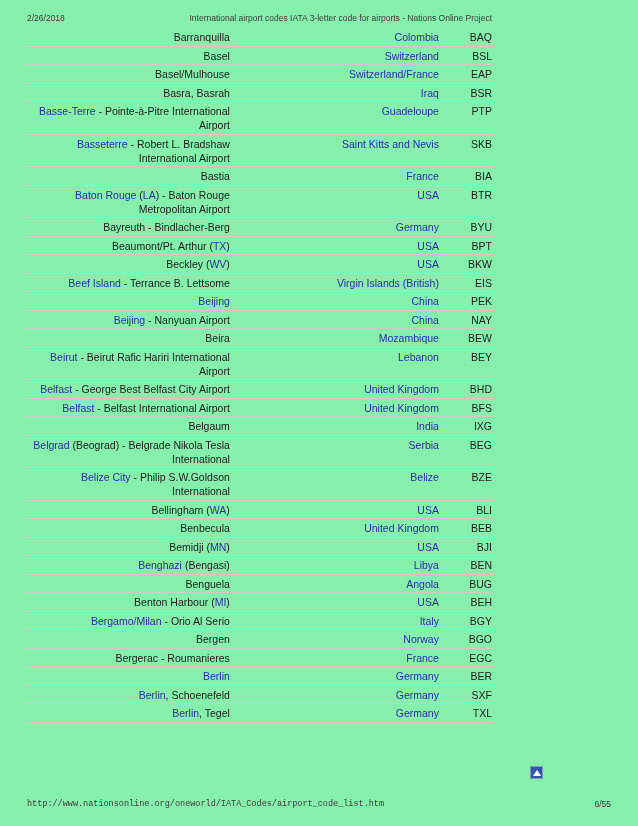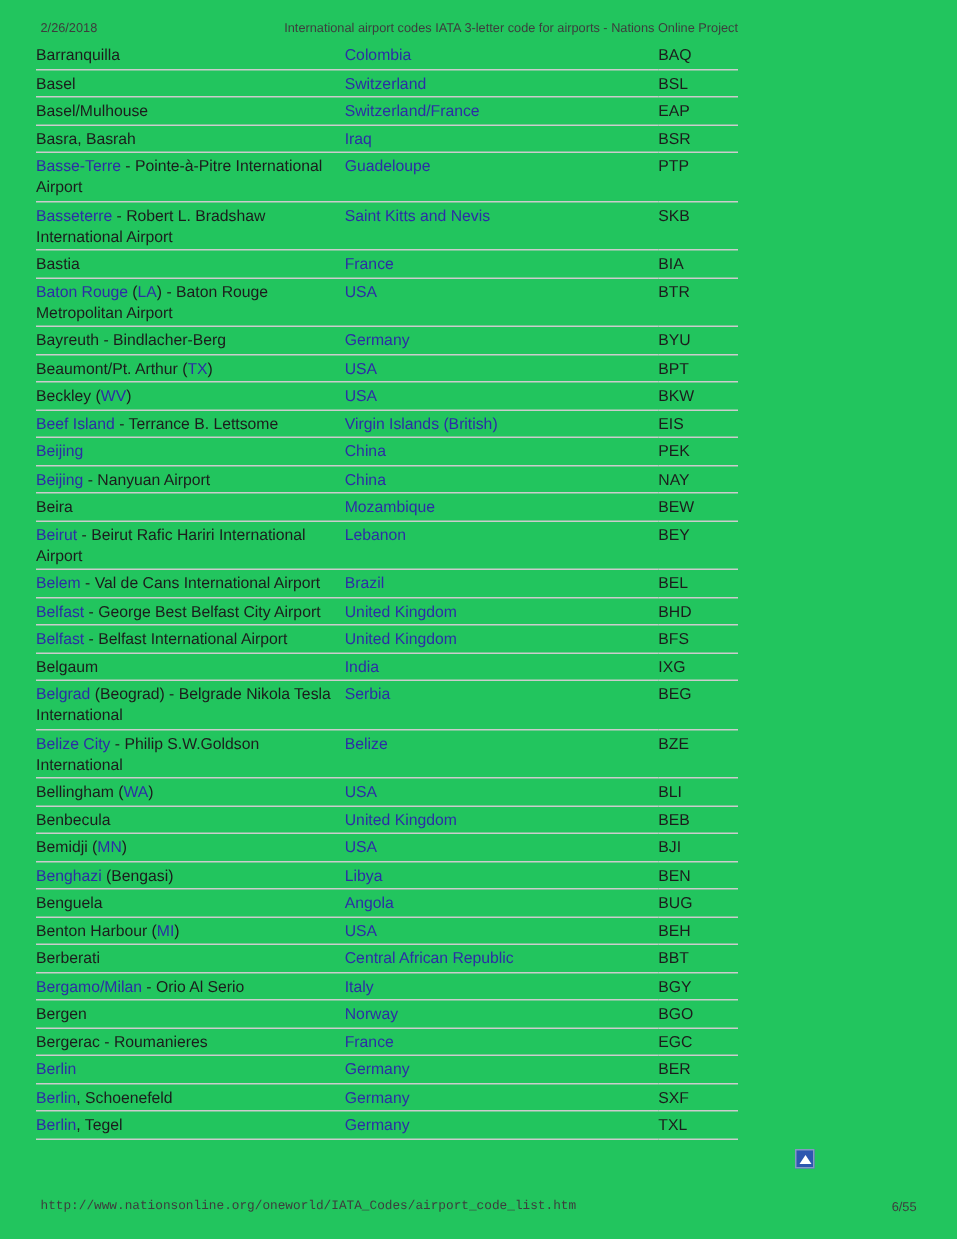--- a/index.html
+++ b/index.html
@@ -3,22 +3,23 @@
 <meta charset="utf-8">
 <style>
   * { margin: 0; padding: 0; box-sizing: border-box; }
   html, body { background: #ffffff; }
   body { font-family: "Liberation Sans", "DejaVu Sans", sans-serif; }
 
   .page {
     position: relative;
     width: 638px;
     height: 826px;
-    background: #22c55e;
+    background: #86efac;
     overflow: hidden;
+    text-align: right;
   }
 
   
   .hdr-date {
     position: absolute; left: 27px; top: 13px;
     font-size: 8.5px; color: #3d3d3d; white-space: nowrap;
   }
   .hdr-title {
     position: absolute; right: 146px; top: 13px;
     font-size: 8.5px; color: #3d3d3d; white-space: nowrap;
@@ -155,25 +156,20 @@
           <td class="c1"><span>Beira</span></td>
           <td class="c2"><span class="lnk">Mozambique</span></td>
           <td class="c3">BEW</td>
         </tr>
         <tr>
           <td class="c1"><span class="lnk">Beirut</span><span> - Beirut Rafic Hariri International Airport</span></td>
           <td class="c2"><span class="lnk">Lebanon</span></td>
           <td class="c3">BEY</td>
         </tr>
         <tr>
-          <td class="c1"><span class="lnk">Belem</span><span> - Val de Cans International Airport</span></td>
-          <td class="c2"><span class="lnk">Brazil</span></td>
-          <td class="c3">BEL</td>
-        </tr>
-        <tr>
           <td class="c1"><span class="lnk">Belfast</span><span> - George Best Belfast City Airport</span></td>
           <td class="c2"><span class="lnk">United Kingdom</span></td>
           <td class="c3">BHD</td>
         </tr>
         <tr>
           <td class="c1"><span class="lnk">Belfast</span><span> - Belfast International Airport</span></td>
           <td class="c2"><span class="lnk">United Kingdom</span></td>
           <td class="c3">BFS</td>
         </tr>
         <tr>
@@ -215,25 +211,20 @@
           <td class="c1"><span>Benguela</span></td>
           <td class="c2"><span class="lnk">Angola</span></td>
           <td class="c3">BUG</td>
         </tr>
         <tr>
           <td class="c1"><span>Benton Harbour (</span><span class="lnk">MI</span><span>)</span></td>
           <td class="c2"><span class="lnk">USA</span></td>
           <td class="c3">BEH</td>
         </tr>
         <tr>
-          <td class="c1"><span>Berberati</span></td>
-          <td class="c2"><span class="lnk">Central African Republic</span></td>
-          <td class="c3">BBT</td>
-        </tr>
-        <tr>
           <td class="c1"><span class="lnk">Bergamo/Milan</span><span> - Orio Al Serio</span></td>
           <td class="c2"><span class="lnk">Italy</span></td>
           <td class="c3">BGY</td>
         </tr>
         <tr>
           <td class="c1"><span>Bergen</span></td>
           <td class="c2"><span class="lnk">Norway</span></td>
           <td class="c3">BGO</td>
         </tr>
         <tr>

